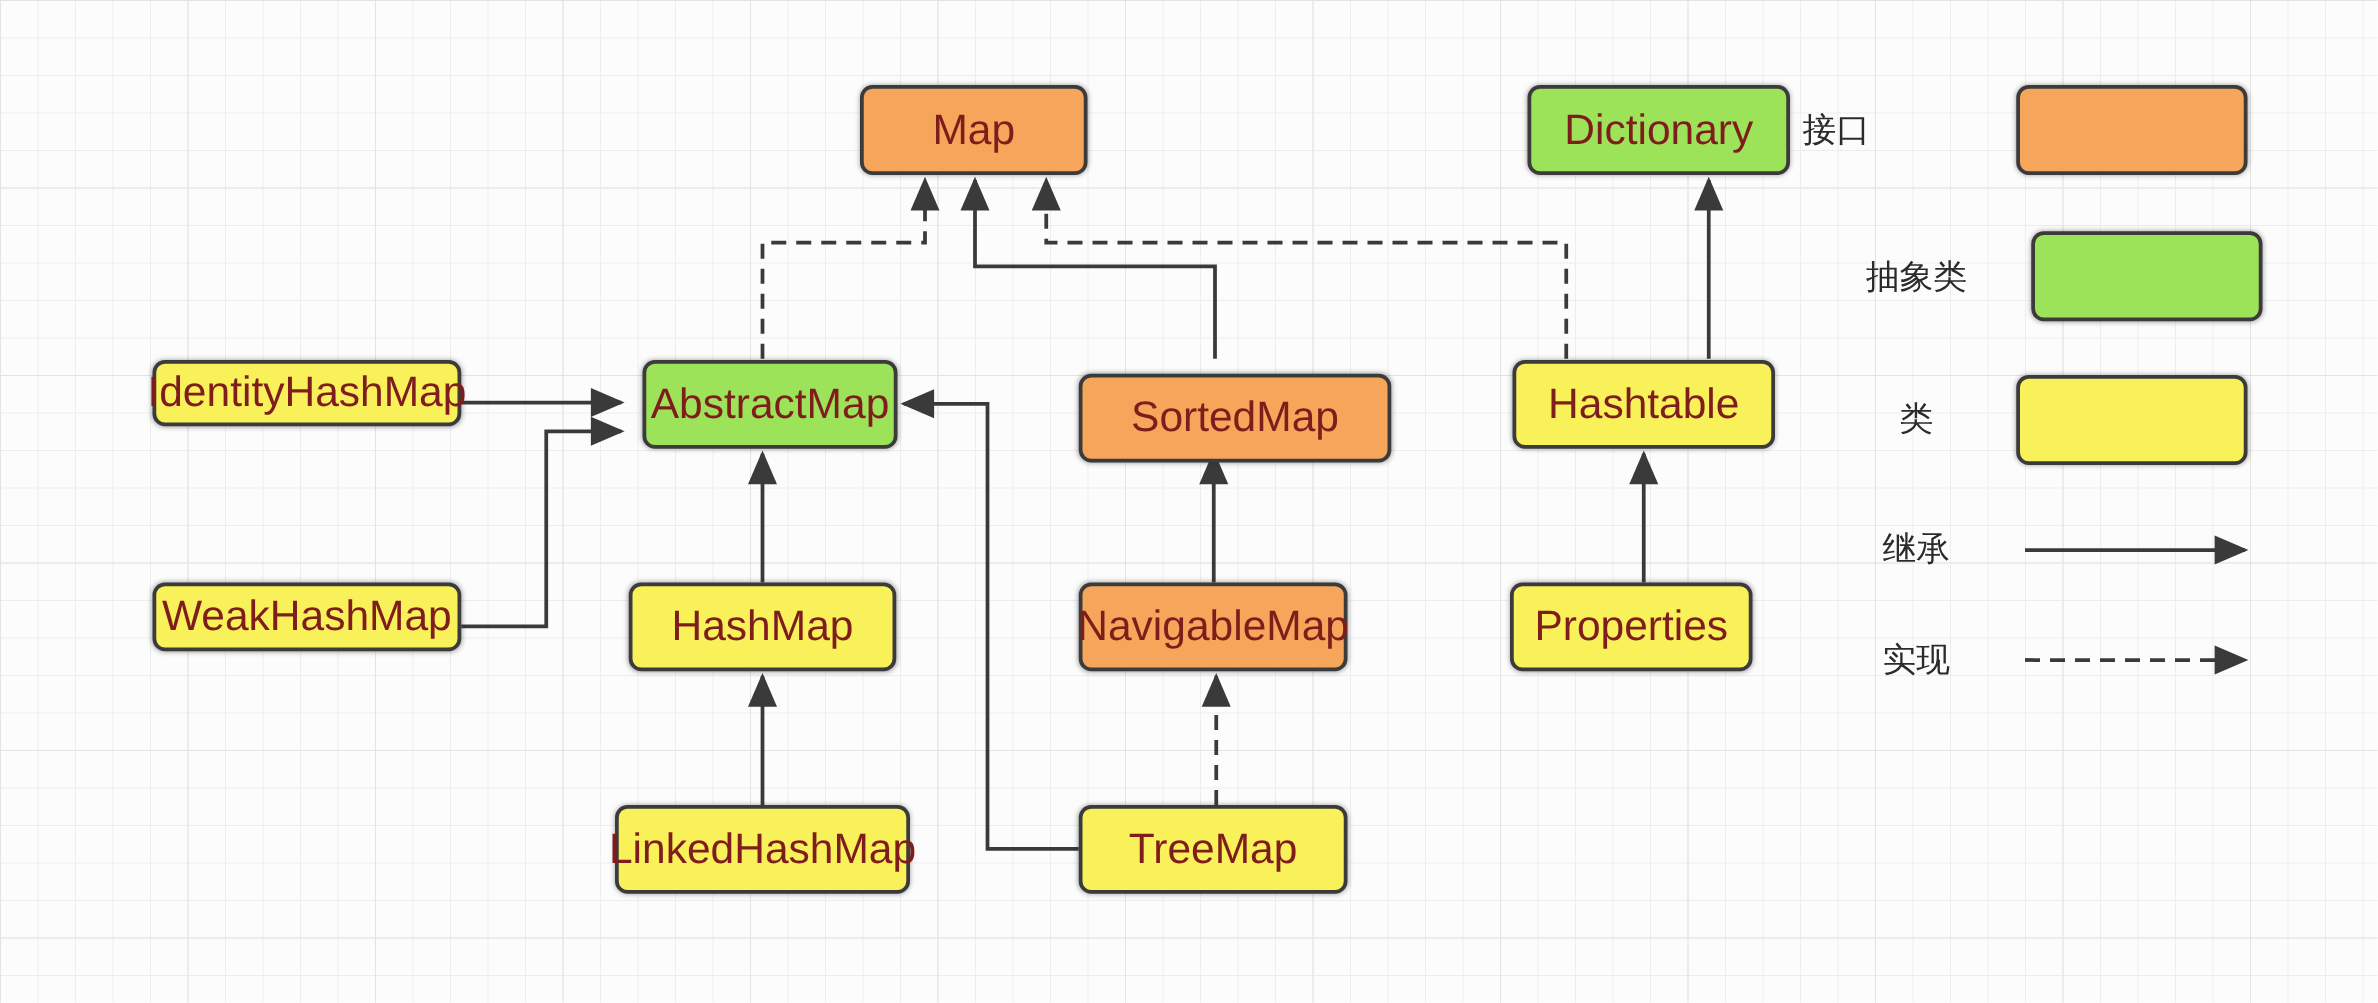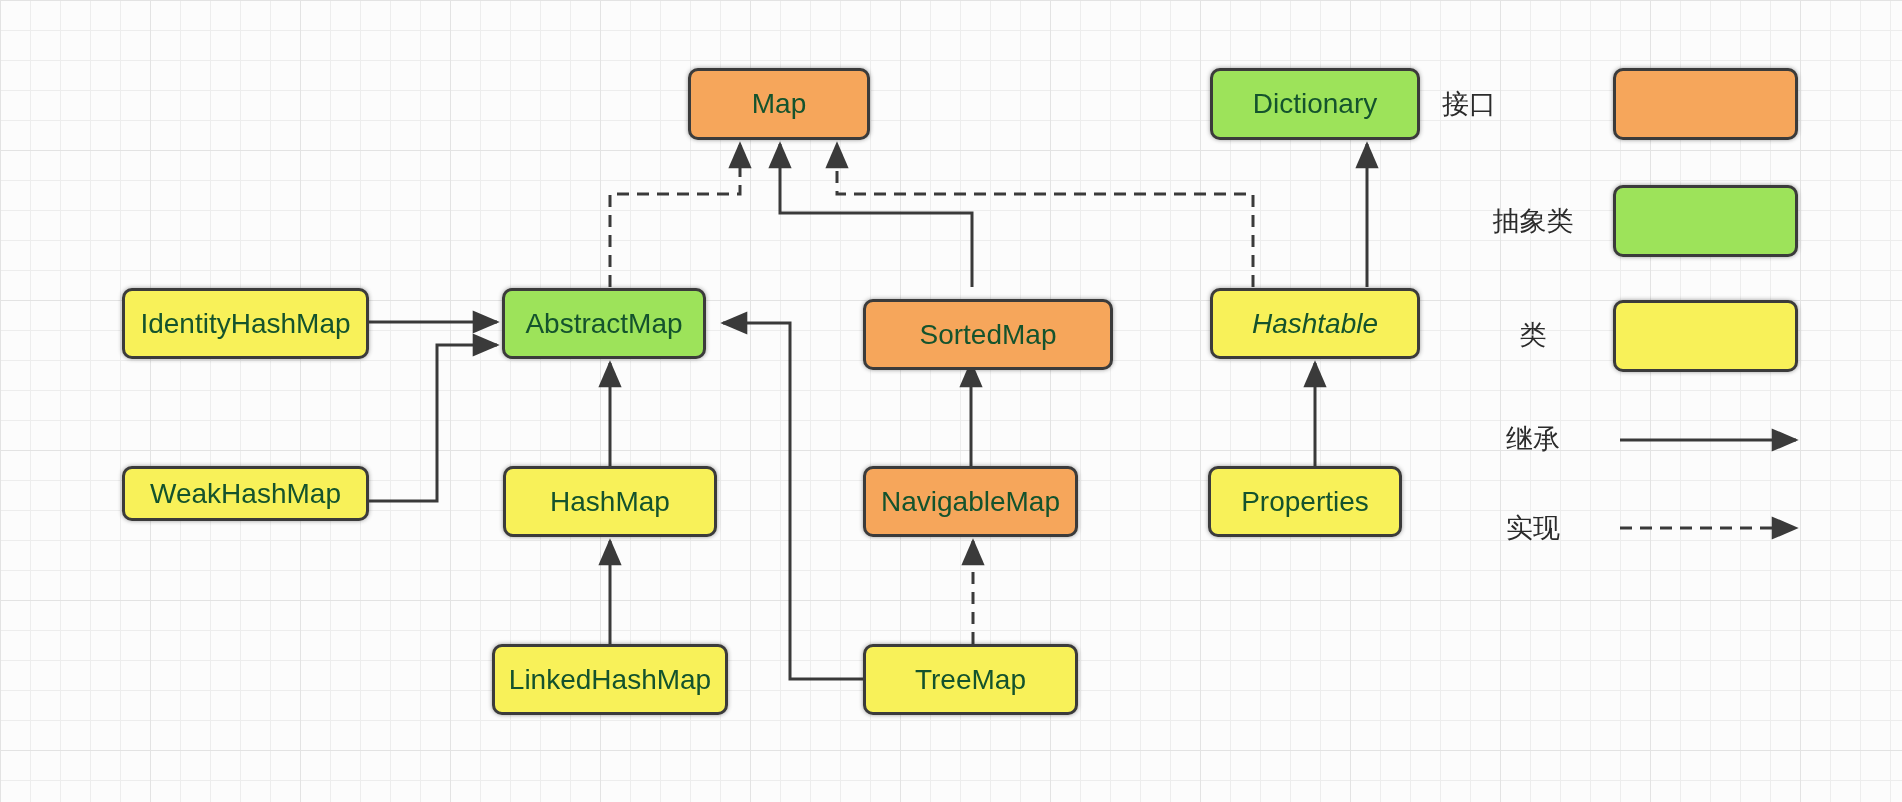--- a/index.html
+++ b/index.html
@@ -19,25 +19,25 @@
       linear-gradient(90deg, var(--grid-minor) 1px, transparent 1px);
     background-size:150px 150px,150px 150px,30px 30px,30px 30px;
   }
   #edges{position:absolute;left:0;top:0;width:1902px;height:802px;}
   .node{
     position:absolute;
     box-sizing:border-box;
     border:3px solid var(--border);
     border-radius:10px;
     display:flex;align-items:center;justify-content:center;
-    font-size:28px;color:#14532d;
+    font-size:34px;color:#7f1d1d;
     box-shadow:0 0 4px rgba(40,40,40,.45);
   }
   .interface{background:var(--interface);}
-  .abstract{background:var(--abstract);}
+  .abstract{background:var(--abstract);margin-left:12px;}
   .class{background:var(--class);}
   .legend-label{
     position:absolute;
     width:160px;
     text-align:center;
     font-size:27px;color:#2b2b2b;
     transform:translateY(-50%);
   }
   .swatch{
     position:absolute;
@@ -76,24 +76,24 @@
     <path class="edge dashed" d="M1253 287 V194 H837 V144" marker-end="url(#arrow)"></path>
     <path class="edge dashed" d="M973 644 V541" marker-end="url(#arrow)"></path>
 
     <path class="edge" d="M1620 440 H1796" marker-end="url(#arrow)"></path>
     <path class="edge dashed" d="M1620 528 H1796" marker-end="url(#arrow)"></path>
   </svg>
 
   <div class="node interface" style="left:688px;top:68px;width:182px;height:72px;">Map</div>
   <div class="node abstract" style="left:1210px;top:68px;width:210px;height:72px;">Dictionary</div>
 
-  <div class="node class" style="left:122px;top:288px;width:247px;height:71px;">IdentityHashMap</div>
+  <div class="node class" style="left:122px;top:288px;width:247px;height:53px;">IdentityHashMap</div>
   <div class="node abstract" style="left:502px;top:288px;width:204px;height:71px;">AbstractMap</div>
   <div class="node interface" style="left:863px;top:288px;width:250px;height:71px;margin-top:11px;">SortedMap</div>
-  <div class="node class" style="left:1210px;top:288px;width:210px;height:71px;font-style:italic;">Hashtable</div>
+  <div class="node class" style="left:1210px;top:288px;width:210px;height:71px;">Hashtable</div>
 
   <div class="node class" style="left:122px;top:466px;width:247px;height:55px;">WeakHashMap</div>
   <div class="node class" style="left:503px;top:466px;width:214px;height:71px;text-align:center;">HashMap</div>
   <div class="node interface" style="left:863px;top:466px;width:215px;height:71px;text-align:right;">NavigableMap</div>
   <div class="node class" style="left:1208px;top:466px;width:194px;height:71px;">Properties</div>
 
   <div class="node class" style="left:492px;top:644px;width:236px;height:71px;">LinkedHashMap</div>
   <div class="node class" style="left:863px;top:644px;width:215px;height:71px;">TreeMap</div>
 
   <div class="legend-label" style="left:1389px;top:104px;">接口</div>

